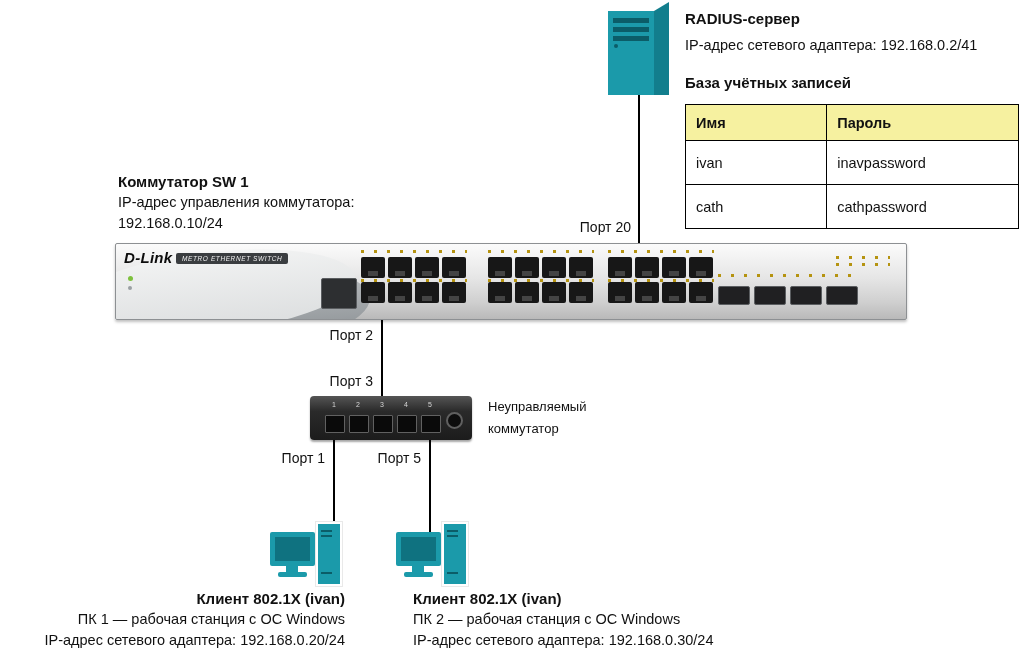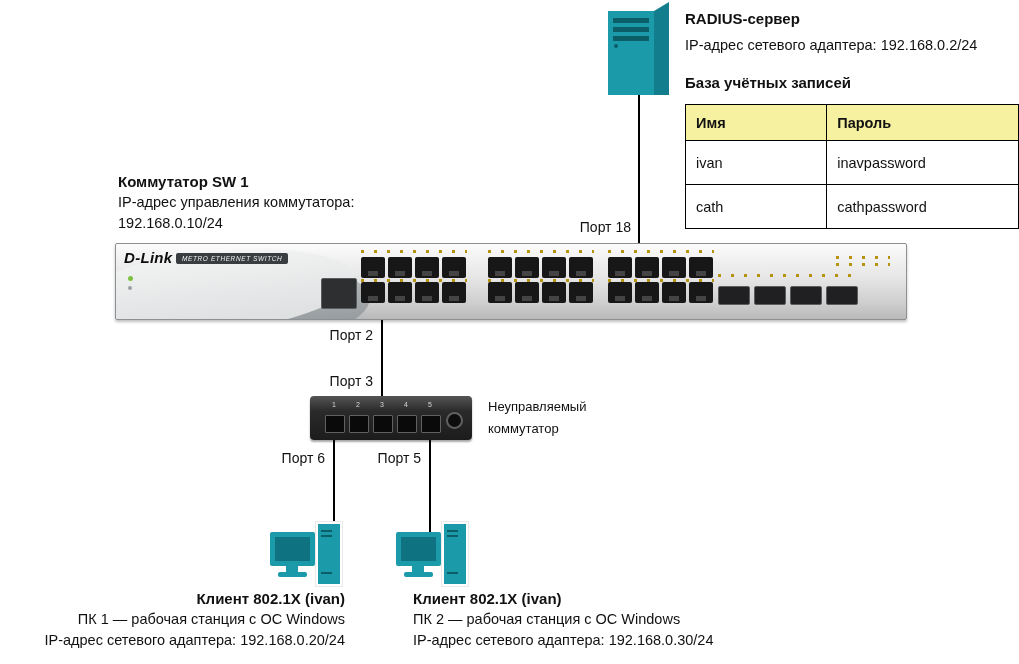--- a/index.html
+++ b/index.html
@@ -72,21 +72,21 @@
   <div class="server">
     <div class="side"></div>
     <div class="front"></div>
     <div class="slot" style="top:16px;"></div>
     <div class="slot" style="top:25px;"></div>
     <div class="slot" style="top:34px;"></div>
     <div class="dot"></div>
   </div>
 
   <div class="tblock t-title" style="left:685px;top:9px;">RADIUS-сервер</div>
-  <div class="tblock t-line" style="left:685px;top:35px;">IP-адрес сетевого адаптера: 192.168.0.2/24</div>
+  <div class="tblock t-line" style="left:685px;top:35px;">IP-адрес сетевого адаптера: 192.168.0.2/41</div>
   <div class="tblock t-title" style="left:685px;top:73px;">База учётных записей</div>
 
   <table class="acct-table">
     <thead>
       <tr>
         <th class="col-name">Имя</th>
         <th class="col-pass">Пароль</th>
       </tr>
     </thead>
     <tbody>
@@ -100,24 +100,24 @@
       </tr>
     </tbody>
   </table>
 
   <div class="tblock" style="left:118px;top:172px;">
     <div class="t-title">Коммутатор SW 1</div>
     <div class="t-line">IP-адрес управления коммутатора:</div>
     <div class="t-line">192.168.0.10/24</div>
   </div>
 
-  <div class="plabel" style="left:561px;top:219px;width:70px;">Порт 18</div>
+  <div class="plabel" style="left:561px;top:219px;width:70px;">Порт 20</div>
   <div class="plabel" style="left:303px;top:327px;width:70px;">Порт 2</div>
   <div class="plabel" style="left:303px;top:373px;width:70px;">Порт 3</div>
-  <div class="plabel" style="left:255px;top:450px;width:70px;">Порт 6</div>
+  <div class="plabel" style="left:255px;top:450px;width:70px;">Порт 1</div>
   <div class="plabel" style="left:351px;top:450px;width:70px;">Порт 5</div>
 
   <div class="sw1">
     <div class="swoosh1"></div>
     <div class="swoosh2"></div>
     <div class="brand">D-Link</div>
     <div class="brand-badge">METRO ETHERNET SWITCH</div>
     <div class="model">DGS-1210-28/ME</div>
     <div class="led" style="left:12px;top:32px;width:5px;height:5px;background:#7ec13e;"></div>
     <div class="led" style="left:12px;top:42px;width:4px;height:4px;background:#9aa0a3;"></div>

